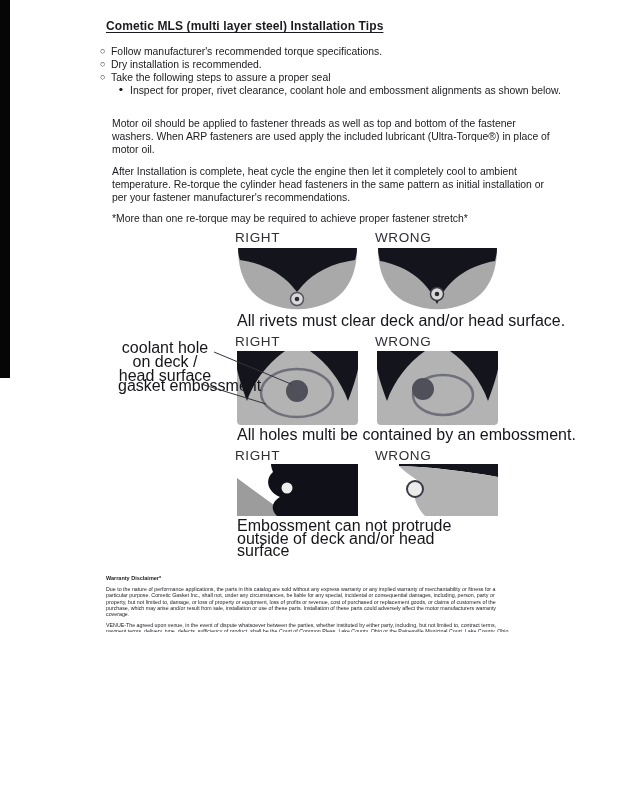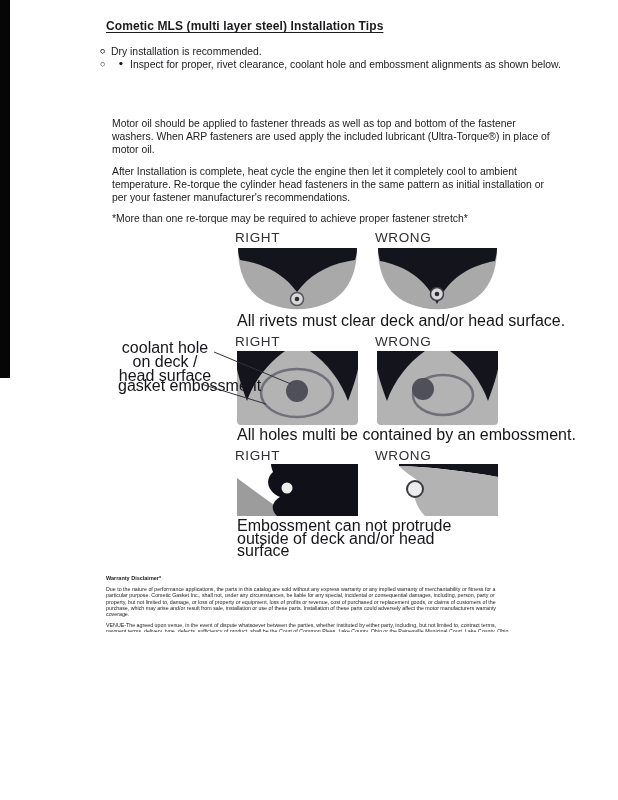--- a/index.html
+++ b/index.html
@@ -44,23 +44,23 @@
 </head>
 <body>
 
 <div class="page">
 
   <div class="scan-bar"></div>
 
   <h1 class="title">Cometic MLS (multi layer steel) Installation Tips</h1>
 
   <ul class="intro">
-    <li><span class="marker">○</span></li>
+    <li><span class="marker">○</span><span>Follow manufacturer's recommended torque specifications.</span></li>
     <li><span class="marker">○</span><span>Dry installation is recommended.</span></li>
-    <li><span class="marker">○</span></li>
+    <li><span class="marker">○</span><span>Take the following steps to assure a proper seal</span></li>
     <li class="sub"><span class="marker">•</span></li>
     <li class="sub"><span class="marker">•</span><span>Inspect for proper, rivet clearance, coolant hole and embossment alignments as shown below.</span></li>
   </ul>
 
   <div class="diesel">
     <p>Motor oil should be applied to fastener threads as well as top and bottom of the fastener washers. When ARP fasteners are used apply the included lubricant (Ultra-Torque®) in place of motor oil.</p>
     <p>After Installation is complete, heat cycle the engine then let it completely cool to ambient temperature. Re-torque the cylinder head fasteners in the same pattern as initial installation or per your fastener manufacturer's recommendations.</p>
     <p>*More than one re-torque may be required to achieve proper fastener stretch*</p>
   </div>
 

